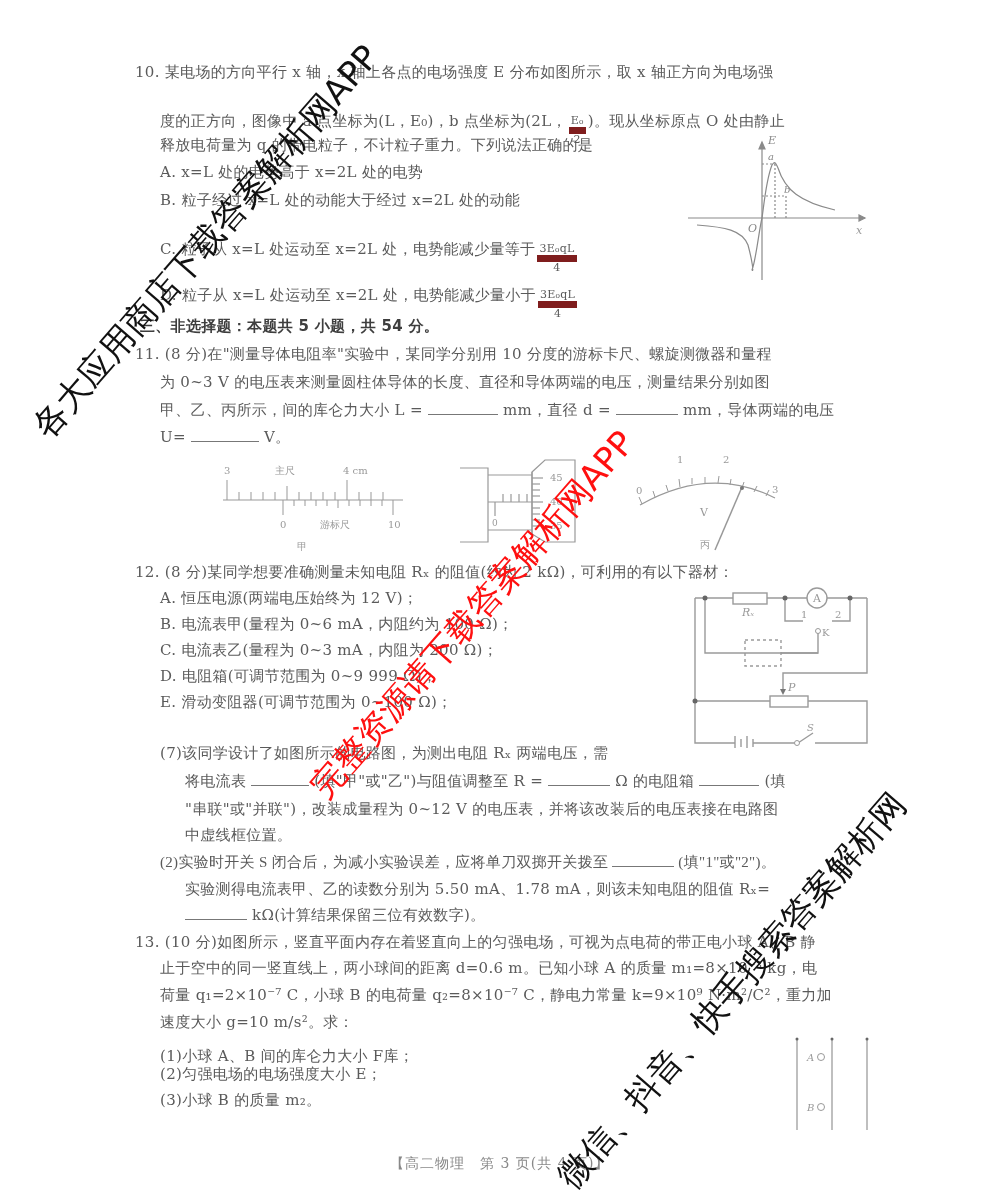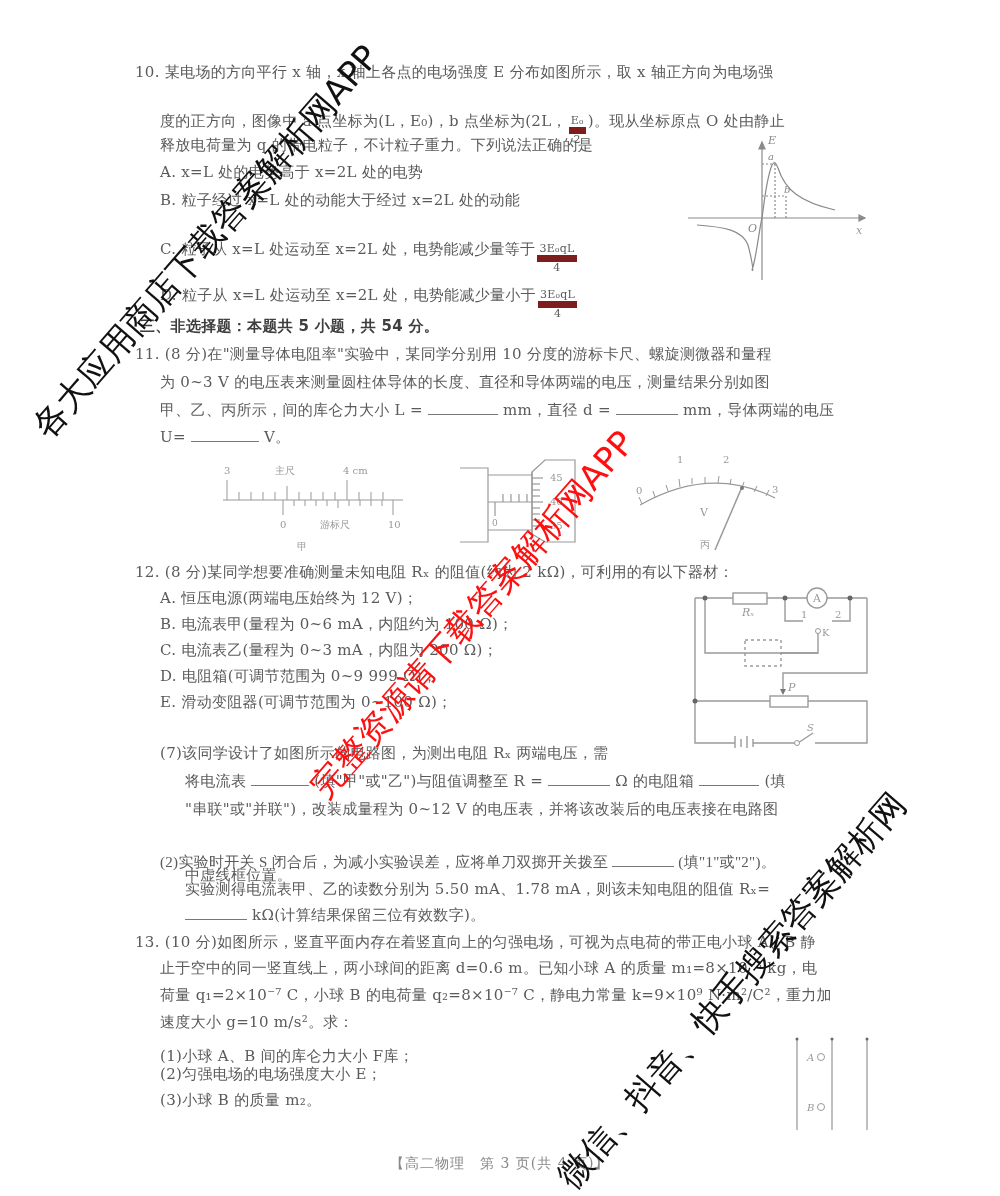--- a/index.html
+++ b/index.html
@@ -186,21 +186,21 @@
   <div class="line" style="left:185px;top:771px;">
     <span>将电流表</span>
     <span class="blank" style="width:58px;"></span>
     <span>(填"甲"或"乙")与阻值调整至 R =</span>
     <span class="blank" style="width:62px;"></span>
     <span>Ω 的电阻箱</span>
     <span class="blank" style="width:60px;"></span>
     <span>(填</span>
   </div>
   <div class="line" style="left:185px;top:799px;">"串联"或"并联")，改装成量程为 0~12 V 的电压表，并将该改装后的电压表接在电路图</div>
-  <div class="line" style="left:185px;top:825px;margin-top:40px;">中虚线框位置。</div>
+  <div class="line" style="left:185px;top:825px;">中虚线框位置。</div>
   <div class="line" style="left:160px;top:852px;font-family:Liberation Serif, serif;">
     <span>(2)实验时开关 S 闭合后，为减小实验误差，应将单刀双掷开关拨至</span>
     <span class="blank" style="width:62px;"></span>
     <span>(填"1"或"2")。</span>
   </div>
   <div class="line" style="left:185px;top:879px;">实验测得电流表甲、乙的读数分别为 5.50 mA、1.78 mA，则该未知电阻的阻值 Rₓ=</div>
   <div class="line" style="left:185px;top:905px;">
     <span class="blank" style="width:62px;"></span>
     <span>kΩ(计算结果保留三位有效数字)。</span>
   </div>

